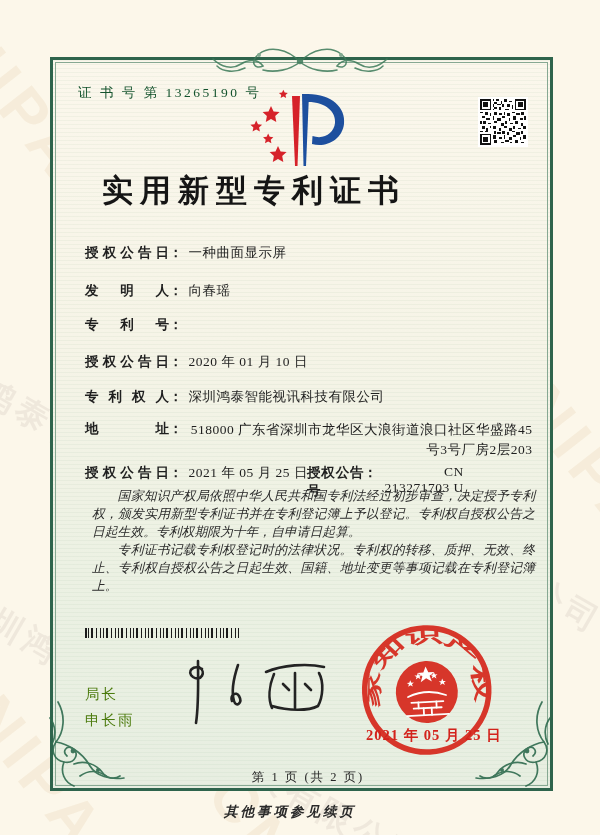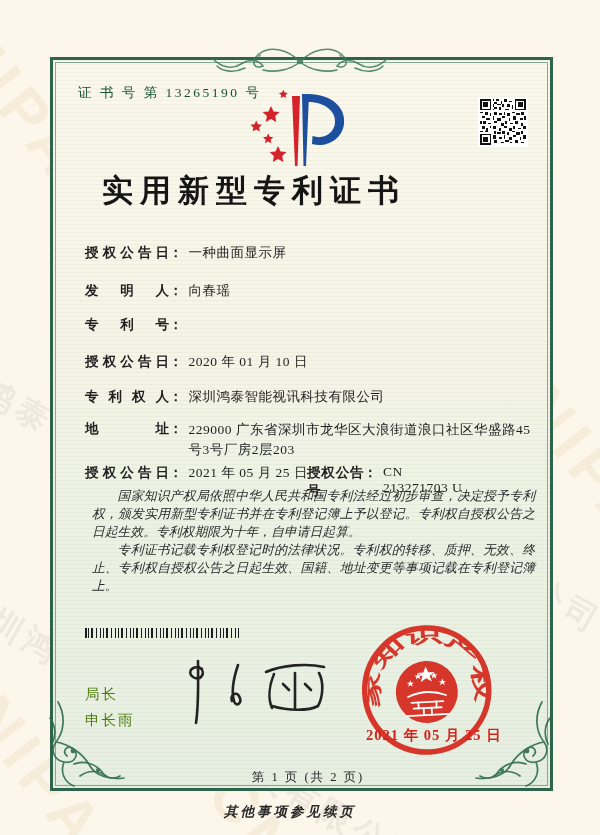--- a/index.html
+++ b/index.html
@@ -19,21 +19,21 @@
   .certno{position:absolute;left:78px;top:84px;font-size:13.5px;letter-spacing:2.5px;color:#14532d;}
   .logo{position:absolute;left:248px;top:86px;}
   .qr{position:absolute;left:478px;top:97px;width:46px;height:46px;background:#fff;padding:2px;}
   .title{position:absolute;left:0;top:170px;width:508px;text-align:center;font-size:31px;font-weight:700;letter-spacing:7px;color:#151515;}
 
   
   .fields{position:absolute;left:85px;top:244px;width:440px;font-size:13.5px;color:#1f1f1f;}
   .frow{position:absolute;left:0;display:flex;align-items:flex-start;}
   .flabel{display:inline-block;width:84px;text-align:justify;text-align-last:justify;font-weight:600;}
   .fcolon{font-weight:600;margin-right:6px;}
-  .fvalue{letter-spacing:.5px;}
+  .fvalue{letter-spacing:.5px;text-align:right;}
   .fvalue-wrap{width:344px;line-height:20px;}
   .grant-right{position:absolute;left:222px;top:0;display:flex;}
   .grant-right .flabel{width:72px;}
 
   
   .bodytext{position:absolute;left:92px;top:487px;width:443px;font-size:12.8px;line-height:18px;color:#2a2a2a;text-align:justify;font-style:italic;}
   .bodytext p{margin:0;text-indent:2em;}
 
   
   .barcode{position:absolute;left:85px;top:628px;width:156px;height:10px;background:repeating-linear-gradient(90deg,#1c1c1c 0 1.5px,transparent 1.5px 3px,#1c1c1c 3px 4.5px,transparent 4.5px 6px,#1c1c1c 6px 8.5px,transparent 8.5px 11px,#1c1c1c 11px 12px,transparent 12px 15px);}
@@ -148,21 +148,21 @@
       <span class="fvalue">2020 年 01 月 10 日</span>
     </div>
     <div class="frow" style="top:144px">
       <span class="flabel">专利权人</span>
         <span class="fcolon">：</span>
       <span class="fvalue">深圳鸿泰智能视讯科技有限公司</span>
     </div>
     <div class="frow" style="top:176px">
       <span class="flabel">地址</span>
         <span class="fcolon">：</span>
-      <span class="fvalue fvalue-wrap">229000 广东省深圳市龙华区大浪街道浪口社区华盛路45号3号厂房2层203</span>
+      <span class="fvalue fvalue-wrap">518000 广东省深圳市龙华区大浪街道浪口社区华盛路45号3号厂房2层203</span>
     </div>
     <div class="frow" style="top:220px">
       <span class="flabel">授权公告日</span>
         <span class="fcolon">：</span>
       <span class="fvalue">2021 年 05 月 25 日</span>
       <span class="grant-right">
         <span class="flabel">授权公告号</span>
           <span class="fcolon">：</span>
         <span class="fvalue">CN 213271703 U</span>
       </span>

